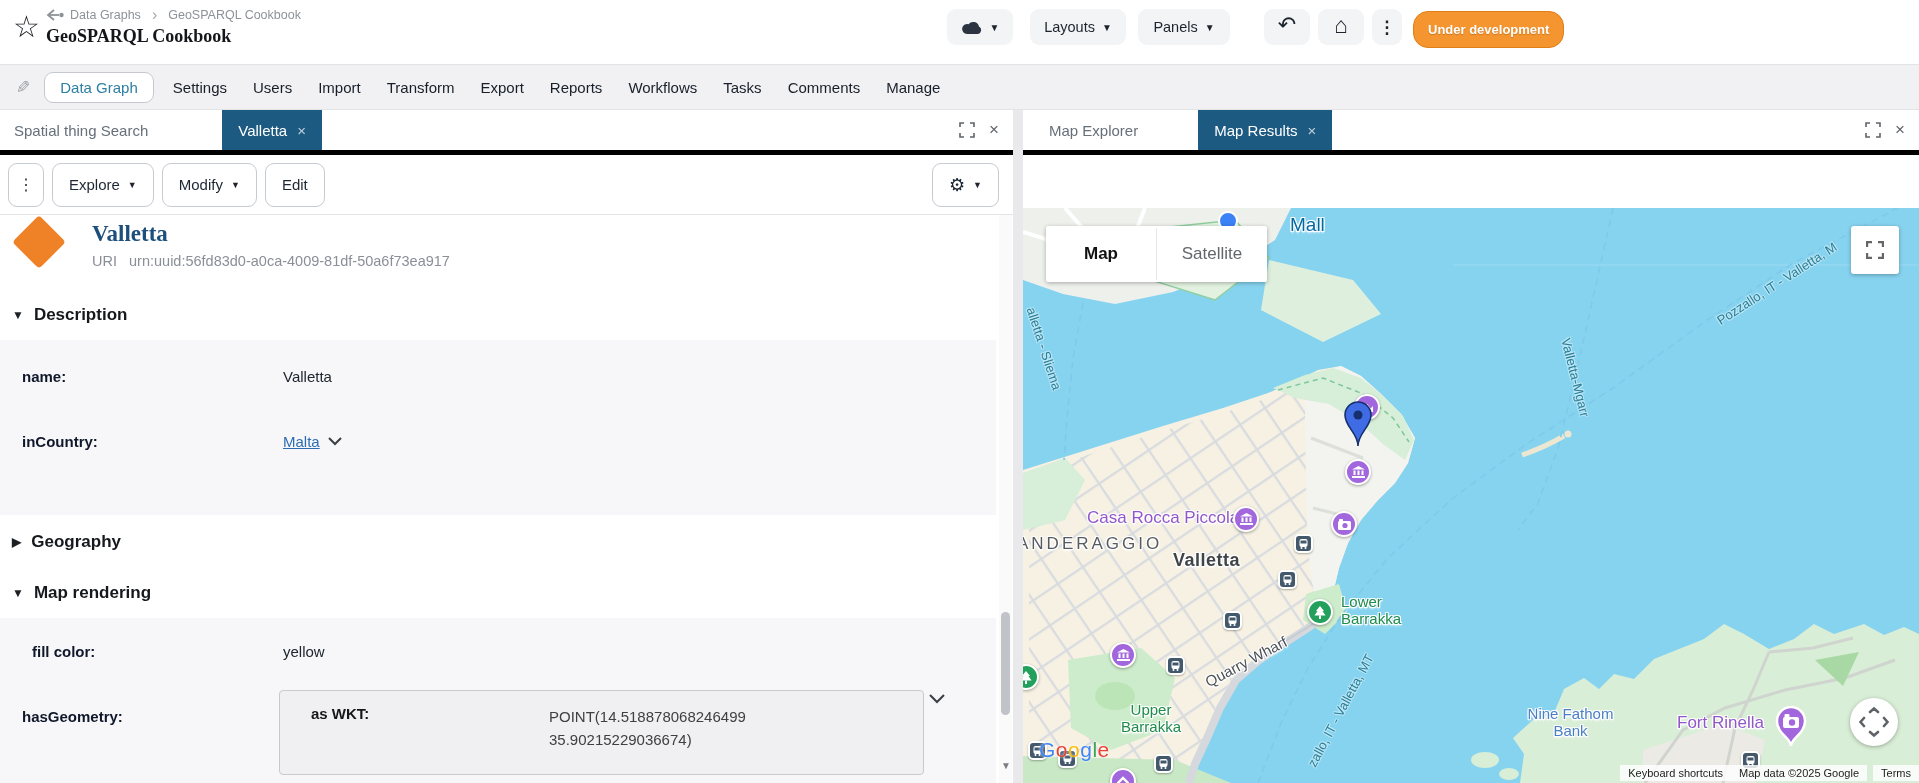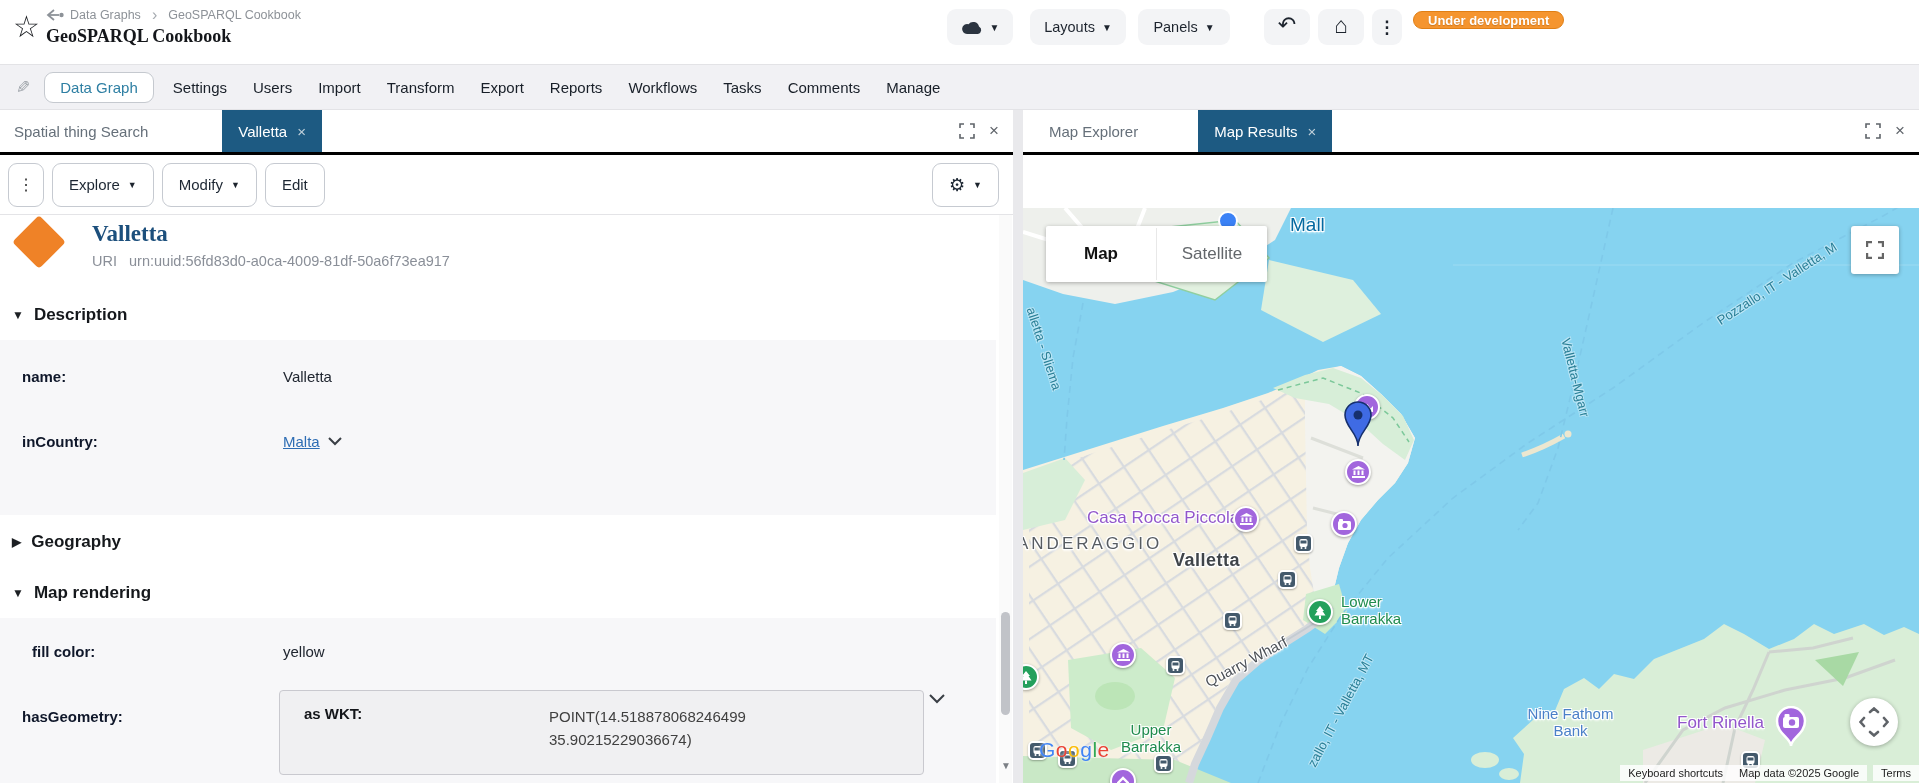--- a/index.html
+++ b/index.html
@@ -7,30 +7,30 @@
   #app { position:relative; width:1919px; height:783px; }
   .abs { position:absolute; }
 
   
   #header { left:0; top:0; width:1919px; height:64px; background:#fff; }
   .crumb { color:#8d9298; font-size:12.5px; }
   .crumb-sep { color:#a6abb1; margin:0 5px; }
   #page-title { font-family:"Liberation Serif",serif; font-weight:bold; font-size:18px; color:#14161a; }
   .hbtn { background:#f3f4f6; border:none; border-radius:9px; height:36px; display:flex; align-items:center; justify-content:center; gap:7px; font-size:14.5px; color:#1d242e; cursor:pointer; }
   .caret { font-size:10px; color:#1d242e; }
-  #badge { background:#f5952f; border:1px solid #e07f15; color:#fff; font-weight:bold; font-size:13px; border-radius:15px; height:18px; display:flex; align-items:center; padding:0 14px; text-shadow:0 1px 1px rgba(120,60,0,.35); }
+  #badge { background:#f5952f; border:1px solid #e07f15; color:#fff; font-weight:bold; font-size:13px; border-radius:15px; height:37px; display:flex; align-items:center; padding:0 14px; text-shadow:0 1px 1px rgba(120,60,0,.35); }
 
   
   #navbar { left:0; top:64px; width:1919px; height:46px; background:#f1f1f4; border-top:1px solid #e3e3e6; border-bottom:1px solid #e3e3e6; display:flex; align-items:center; padding-left:16px; }
   .nav-tab { font-size:15px; color:#181f28; margin:4px 13px; white-space:nowrap; cursor:pointer; }
   .nav-tab.active { background:#fff; border:1px solid #c5c9cf; border-radius:9px; padding:6px 15px; color:#2e7fa3; margin:0 6px 0 10px; }
   .pencil { color:#9aa0a6; font-size:17px; margin-right:4px; transform:scaleX(-1); }
 
   
-  .panel-tabs { background:#fff; border-bottom:3px solid #000000; height:45px; display:flex; align-items:stretch; }
+  .panel-tabs { background:#fff; border-bottom:5px solid #000000; height:45px; display:flex; align-items:stretch; }
   .ptab-inactive { color:#66707a; font-size:15px; display:flex; align-items:center; padding:0 14px; cursor:pointer; }
   .ptab-active { background:#1d5a82; color:#fff; font-size:15px; display:flex; align-items:center; gap:10px; padding:0 16px; cursor:pointer; }
   .ptab-x { color:#bfd0da; font-size:15px; cursor:pointer; }
   .panel-icons { margin-left:auto; display:flex; align-items:center; gap:14px; padding-right:14px; } 
   .xgray { color:#60656b; font-size:17px; cursor:pointer; }
 
   
   #ltoolbar { left:0; top:155px; width:1013px; height:60px; background:#fff; border-bottom:1px solid #e4e4e7; display:flex; align-items:center; gap:8px; padding:0 8px; }
   .tbtn { background:#fff; border:1px solid #c6cad1; border-radius:9px; height:44px; padding:0 16px; font-size:15px; color:#1d2733; display:flex; align-items:center; gap:8px; cursor:pointer; }
   .tbtn .caret{ font-size:9px; }
@@ -202,21 +202,21 @@
     <div class="sechdr" style="top:368px;">
       <span class="tri">▼</span>
       <span>Map rendering</span>
     </div>
     <div class="fieldblock" style="top:403px;height:165px;">
       <span class="flabel" style="top:25px;margin-left:10px;">fill color:</span>
       <span class="fvalue" style="top:25px;">yellow</span>
       <span class="flabel" style="top:90px;">hasGeometry:</span>
     </div>
     <div id="wktbox">
-      <span style="position:absolute;left:24px;top:14px;font-weight:bold;font-size:15px;color:#14161a;">as WKT:</span>
+      <span style="position:absolute;left:31px;top:14px;font-weight:bold;font-size:15px;color:#14161a;">as WKT:</span>
       <span style="position:absolute;left:269px;top:14px;width:225px;font-size:15px;color:#404040;line-height:1.55;">POINT(14.518878068246499 35.90215229036674)</span>
     </div>
     <svg class="abs" style="left:928px;top:478px;" width="18" height="12" viewBox="0 0 18 12">
         <path class="chev-svg" d="M2 2 L9 9 L16 2"></path>
       </svg>
   </div>
 
   <div id="lscroll" class="abs">
     <div id="lthumb"></div>
     <div id="larrow">▼</div>
@@ -292,21 +292,21 @@
           <path d="M590,0 L570,90 552,170 535,240 515,295 495,322"></path>
           <path d="M60,95 L50,150 44,210 41,252"></path>
         </g>
       </svg>
 
       <div class="mlabel" style="left:267px;top:6px;color:#0369a1;font-size:19px;">Mall</div>
       <div class="mlabel" style="left:40px;top:300px;color:#9256cb;font-size:17px;margin-left:24px;">Casa Rocca Piccola</div>
       <div class="mlabel" style="left:-6px;top:326px;color:#565b61;font-size:17px;letter-spacing:3px;">ANDERAGGIO</div>
       <div class="mlabel" style="left:150px;top:342px;color:#3f4449;font-size:18px;font-weight:bold;letter-spacing:.5px;">Valletta</div>
       <div class="mlabel" style="left:318px;top:386px;color:#1f8b4d;font-size:15px;white-space:normal;width:86px;line-height:1.1;">Lower Barrakka</div>
-      <div class="mlabel" style="left:88px;top:514px;color:#1f8b4d;font-size:15px;white-space:normal;width:80px;line-height:1.1;text-align:center;">Upper Barrakka</div>
+      <div class="mlabel" style="left:88px;top:494px;color:#1f8b4d;font-size:15px;white-space:normal;width:80px;line-height:1.1;text-align:center;">Upper Barrakka</div>
       <div class="mlabel" style="left:178px;top:445px;color:#4d5258;font-size:15px;transform:rotate(-28deg);">Quarry Wharf</div>
       <div class="mlabel" style="left:500px;top:497px;color:#4a7fc8;font-size:15px;white-space:normal;width:95px;line-height:1.15;text-align:center;">Nine Fathom Bank</div>
       <div class="mlabel" style="left:654px;top:505px;color:#9256cb;font-size:17px;">Fort Rinella</div>
       <div class="ferrylabel abs" style="left:684px;top:68px;transform:rotate(-33deg);">Pozzallo, IT - Valletta, M</div>
       <div class="ferrylabel abs" style="left:255px;top:495px;transform:rotate(-62deg);transform-origin:center;">zallo, IT - Valletta, MT</div>
       <div class="ferrylabel abs" style="left:512px;top:162px;transform:rotate(76deg);">Valletta-Mgarr</div>
       <div class="ferrylabel abs" style="left:-22px;top:133px;transform:rotate(72deg);">alletta - Sliema</div>
 
       <div class="poi" style="left:331px;top:186px;">
           <svg width="13" height="11" viewBox="0 0 13 11">

